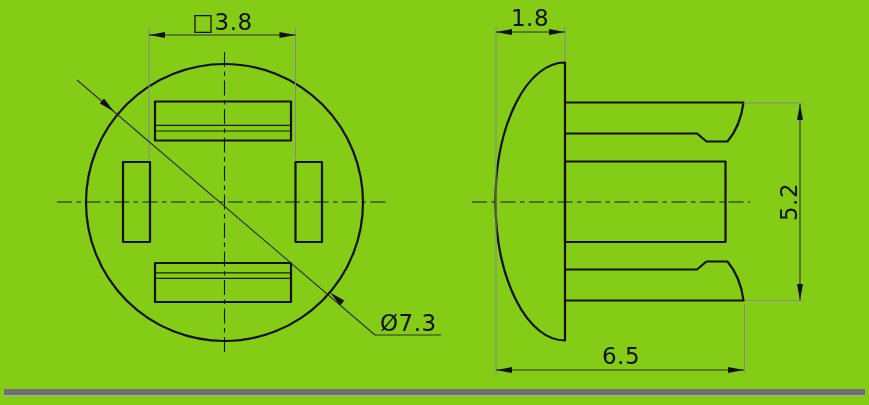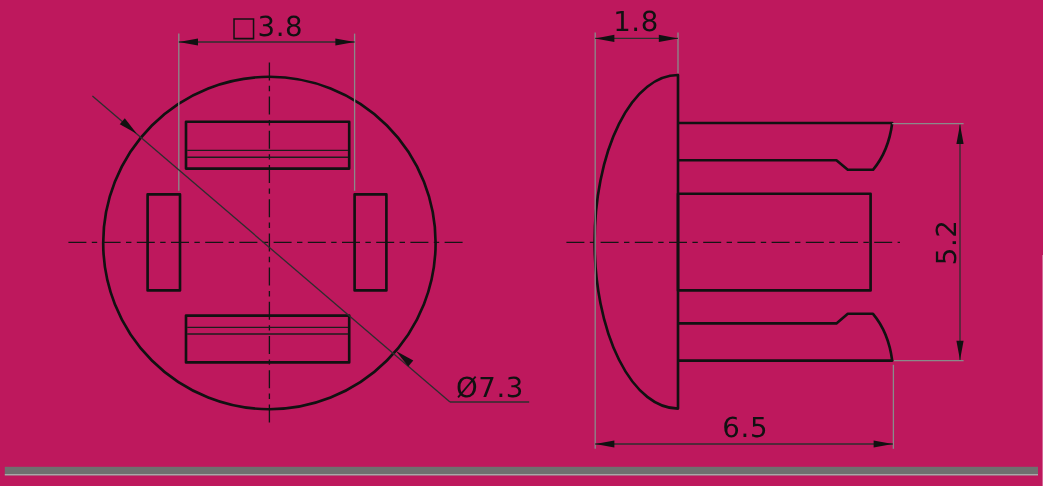--- a/index.html
+++ b/index.html
@@ -1,16 +1,16 @@
 <!DOCTYPE html>
 <html><head>
 <meta charset="utf-8">
 <style>
   html,body{margin:0;padding:0;background:#ffffff;}
-  .stage{position:relative;width:869px;height:405px;background:#be185d;overflow:hidden;}
+  .stage{position:relative;width:869px;height:405px;background:#84cc16;overflow:hidden;}
   svg{display:block;}
   .outline{stroke:#111111;stroke-width:2.2;fill:none;stroke-linejoin:round;stroke-linecap:butt;}
   .thin{stroke:#1c1c1c;stroke-width:1.2;fill:none;}
   .ext{stroke:#8a8a8a;stroke-width:1.1;fill:none;}
   .dim{stroke:#2e2e2e;stroke-width:1.1;fill:none;}
   .cl{stroke:#141414;stroke-width:1.1;fill:none;stroke-dasharray:15 4.5 4.5 4.5;}
   .arrow{fill:#111111;stroke:none;}
   .dimtext{font-family:"DejaVu Sans","Liberation Sans",sans-serif;font-size:23px;fill:#111111;letter-spacing:0.5px;}
 </style>
 </head>

